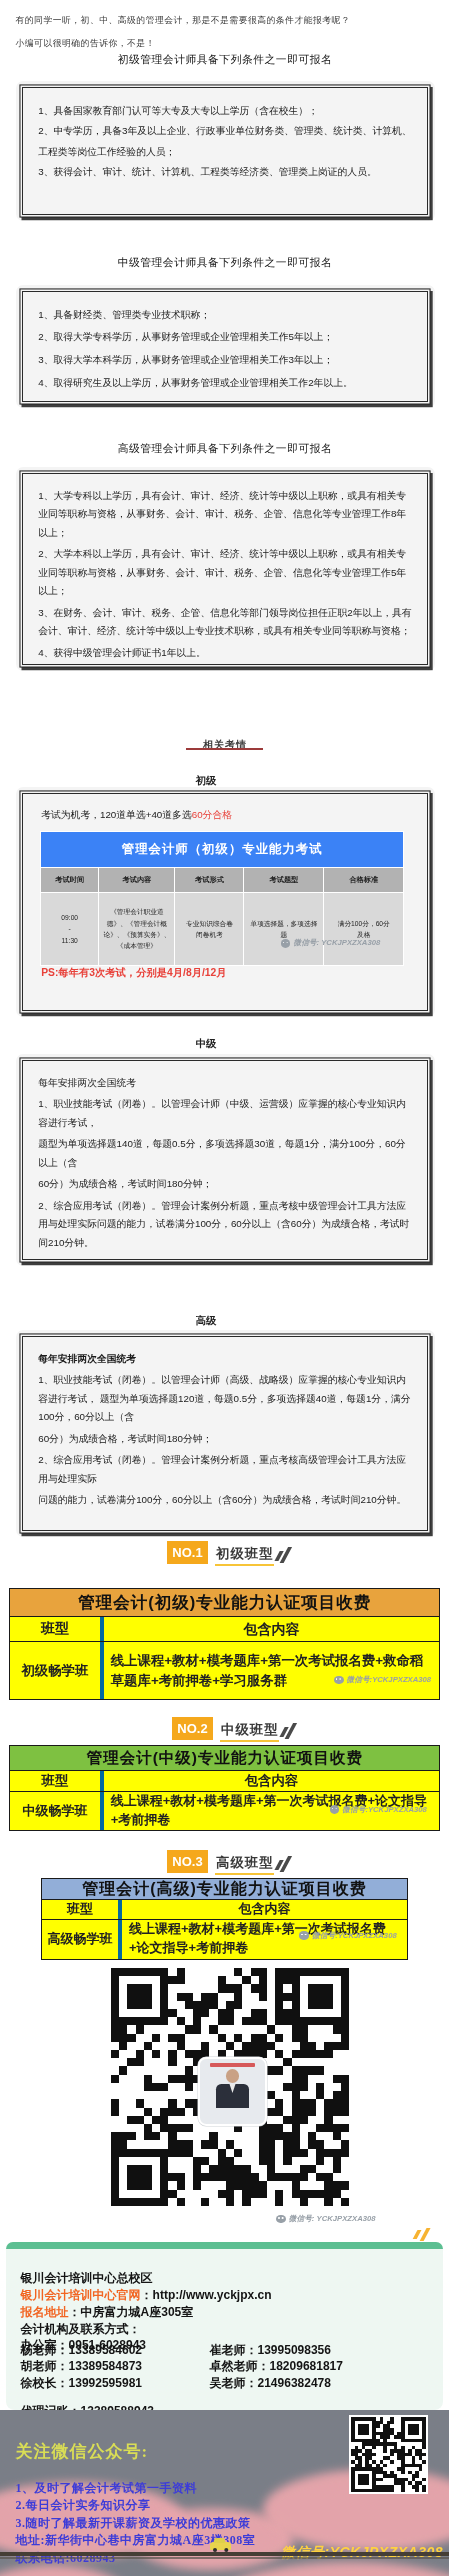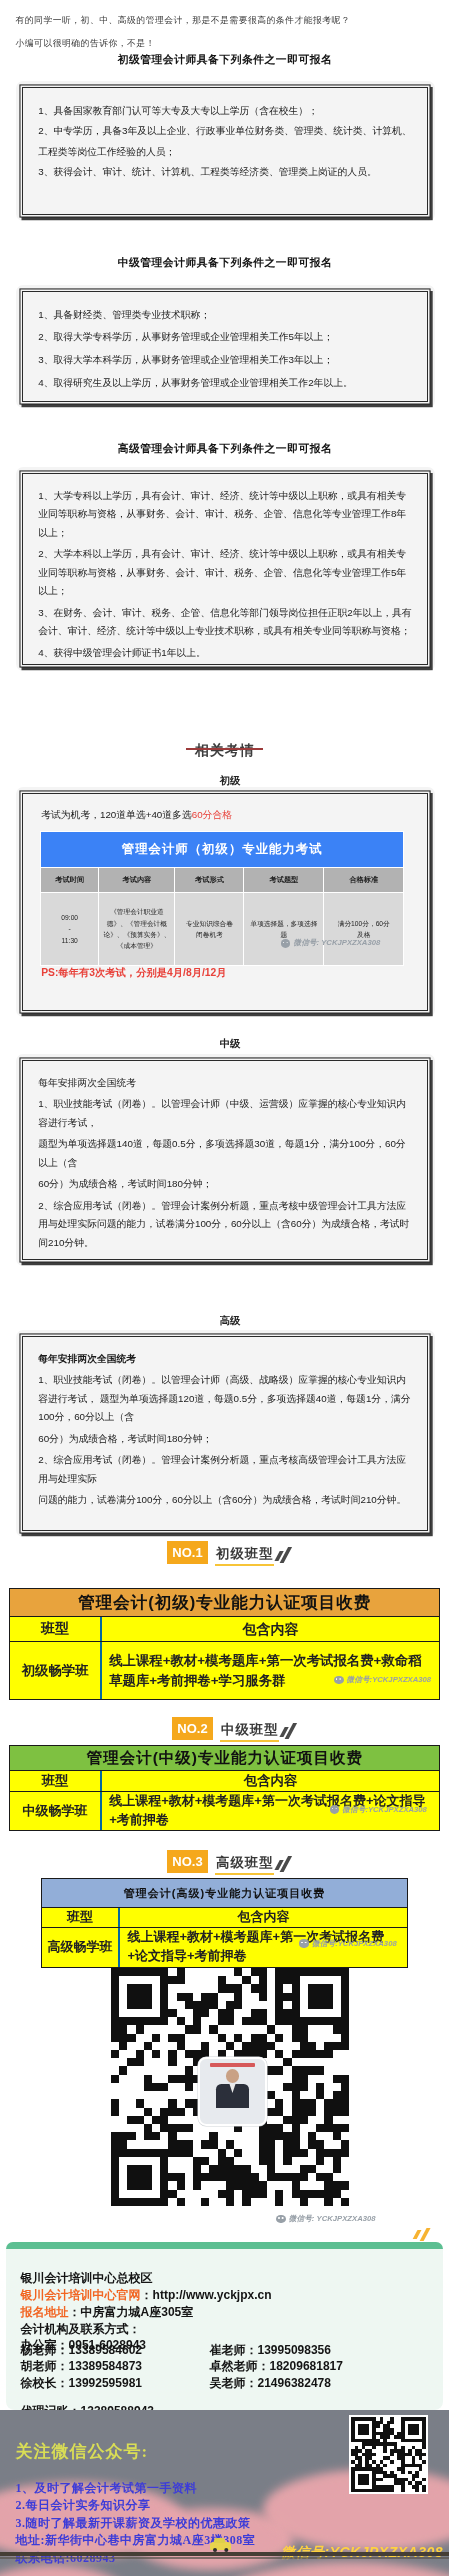--- a/index.html
+++ b/index.html
@@ -1,21 +1,21 @@
 <!DOCTYPE html>
 <html style="font-size:8.2px"><head>
 <meta charset="utf-8">
 <style>
   html,body{margin:0;padding:0;}
   body{width:450px;height:2612px;position:relative;background:#ffffff;
        font-family:"Liberation Sans","DejaVu Sans",sans-serif;color:#222;overflow:hidden;}
   .abs{position:absolute;}
   .intro{left:15.5px;width:422px;font-size:8.8px;color:#3a3a3a;letter-spacing:0.5px;}
-  .sec-h{left:0;width:450px;text-align:center;font-size:10.8px;font-weight:bold;color:#141414;letter-spacing:0.5px;}
-  .sub-h{left:0;width:412px;text-align:center;font-size:10.3px;font-weight:bold;color:#222;padding-left:24px;}
+  .sec-h{left:0;width:450px;text-align:center;font-size:10.8px;font-weight:normal;color:#141414;letter-spacing:0.5px;}
+  .sub-h{left:0;width:412px;text-align:center;font-size:10.3px;font-weight:bold;color:#222;}
   
   .cond{left:15.5px;width:419px;background:#f4f4f4;border-radius:7.2px;}
   .cbox-in{position:absolute;inset:6.2px;background:#f4f4f4;border:0.5px solid #2a2a2a;
            box-shadow:0 0 0 1.5px #f4f4f4,0 0 0 2.6px #2a2a2a,2.1px 2.6px 0 2.6px rgba(42,42,42,.9);
            padding:12.4px 15.5px;font-size:9.8px;line-height:20.6px;color:#1b1b1b;box-sizing:border-box;overflow:hidden;}
   .cbox-in p{margin:0;}
   .lh36 p{line-height:18.5px;margin:0 0 3.1px 0;}
   .lh38 p{line-height:19.6px;margin:0 0 3.1px 0;}
   .redline{left:186px;width:77px;height:1.5px;background:#9c3a3a;}
   .red{color:#e8413a;}
@@ -33,29 +33,29 @@
   
   .badge{background:#f5a81c;color:#fff;font-weight:bold;font-size:13px;display:flex;align-items:center;justify-content:center;width:41px;height:23px;}
   .badge-label{font-size:13.4px;font-weight:bold;color:#3a3a3a;letter-spacing:1px;}
   .badge-ul{height:1.5px;background:#f7c437;}
   .slash{position:absolute;background:#4a4a4a;width:3.6px;transform:skewX(-28deg);}
   .slash.orange{background:#f7b331;}
   
   .fee{border:1px solid #1a1a1a;box-sizing:border-box;font-family:Liberation Sans, sans-serif;}
   .fee .frow{display:flex;border-top:1px solid #1a1a1a;background:#ffff00;}
   .fee .ftitle{display:flex;align-items:center;justify-content:center;font-weight:bold;color:#111;letter-spacing:1px;}
-  .fee .c1{width:21%;border-right:2px solid #0369a1;display:flex;align-items:center;justify-content:center;font-weight:bold;}
+  .fee .c1{width:21%;border-right:4px solid #0369a1;display:flex;align-items:center;justify-content:center;font-weight:bold;}
   .fee .c2{width:79%;display:flex;align-items:center;justify-content:center;font-weight:bold;text-align:left;padding:2.1px 7.2px;box-sizing:border-box;line-height:1.45;position:relative;}
   .feeA .ftitle{background:#e8a33d;height:27px;font-size:16.5px;}
   .feeA .frow1{height:24px;font-size:14px;}
   .feeA .frow2{height:57px;font-size:13.4px;}
   .feeB .ftitle{background:#7ec141;height:24px;font-size:15.5px;}
   .feeB .frow1{height:19.6px;font-size:13.4px;}
   .feeB .frow2{height:38px;font-size:13px;}
-  .feeC .ftitle{background:#92aed8;height:28px;font-size:11px;}
+  .feeC .ftitle{background:#92aed8;height:20px;font-size:16px;}
   .feeC .frow1{height:18.5px;font-size:13px;}
   .feeC .frow2{height:39px;font-size:13px;}
   
   .qgrid{width:100%;height:100%;}
   .qd{background:#101010;}
   .qr-main{left:111px;top:1968px;width:238px;height:238px;background:#fff;}
   .qr-logo{position:absolute;left:87px;top:89px;width:65px;height:65px;background:#e7eaee;border:2.6px solid #fff;
            border-radius:8.2px;box-shadow:0 0 0 0.5px #cfd3d8;overflow:hidden;}
   .qr-logo .cap{margin:3.6px auto 1px;width:45px;height:4.6px;background:#d34040;border-radius:1px;filter:blur(0.3px);opacity:.85;}
   .qr-logo .head{margin:2.1px auto 0;width:13.4px;height:13.4px;border-radius:50%;background:#c9a185;}
@@ -109,21 +109,21 @@
 <h2 class="abs sec-h" style="top:433px">高级管理会计师具备下列条件之一即可报名</h2>
 <section class="abs cond" style="top:467px;height:204px">
   <div class="cbox-in lh36">
     <p>1、大学专科以上学历，具有会计、审计、经济、统计等中级以上职称，或具有相关专业同等职称与资格，从事财务、会计、审计、税务、企管、信息化等专业管理工作8年以上；</p>
     <p>2、大学本科以上学历，具有会计、审计、经济、统计等中级以上职称，或具有相关专业同等职称与资格，从事财务、会计、审计、税务、企管、信息化等专业管理工作5年以上；</p>
     <p>3、在财务、会计、审计、税务、企管、信息化等部门领导岗位担任正职2年以上，具有会计、审计、经济、统计等中级以上专业技术职称，或具有相关专业同等职称与资格；</p>
     <p>4、获得中级管理会计师证书1年以上。</p>
   </div>
 </section>
 
-<h2 class="abs" style="top:730px;left:0;width:450px;text-align:center;font-size:14px;font-weight:600;color:#3d3d3d;letter-spacing:1px">相关考情</h2>
+<h2 class="abs" style="top:730px;left:0;width:450px;text-align:center;font-size:10px;font-weight:600;color:#3d3d3d;letter-spacing:1px">相关考情</h2>
 <div class="abs redline" style="top:748px"></div>
 <h3 class="abs sub-h" style="top:764px">初级</h3>
 
 <section class="abs cond" style="top:787px;height:230px">
   <div class="cbox-in" style="padding:0">
     <p style="position:absolute;left:18.5px;top:11.3px;font-size:9.8px;margin:0">
       <span>考试为机考，120道单选+40道多选</span><span class="red">60分合格</span>
     </p>
     <table class="extable" style="position:absolute;left:17.5px;top:37px">
       <tbody>

